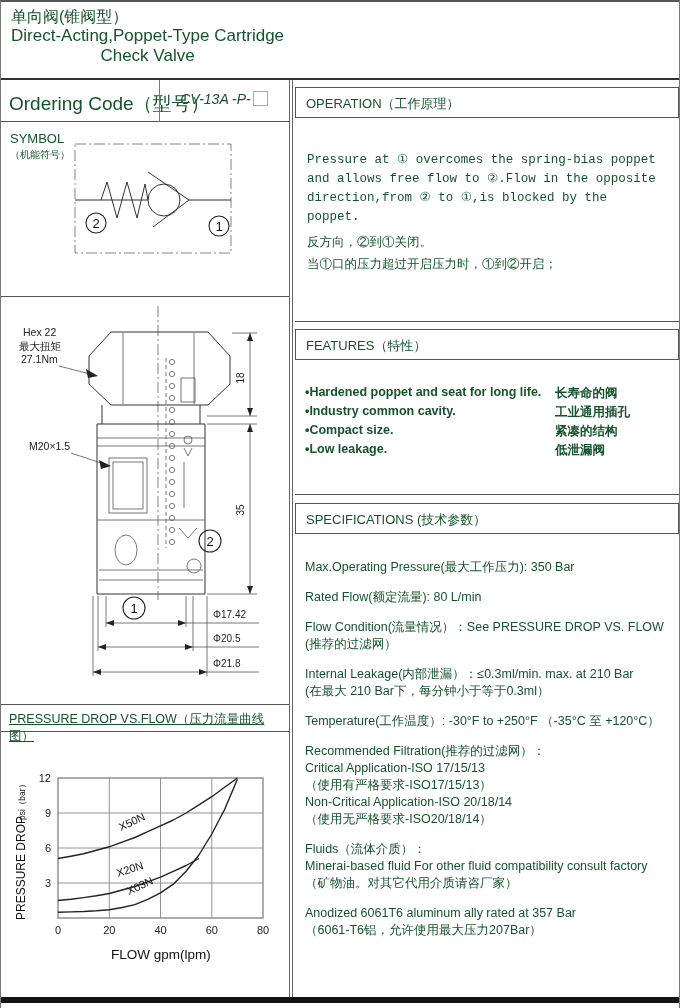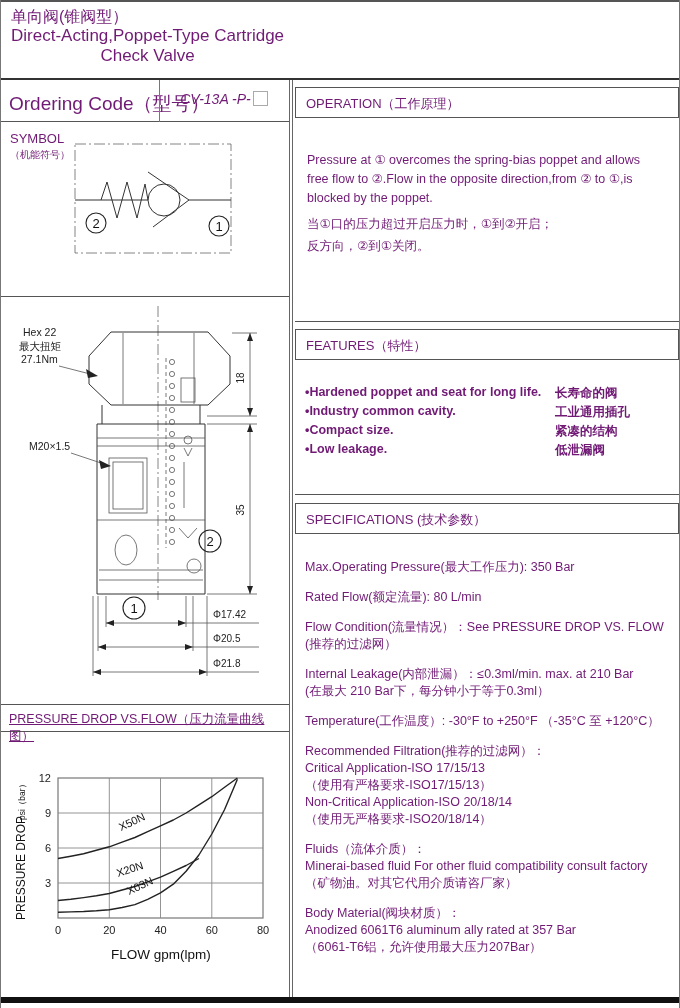--- a/index.html
+++ b/index.html
@@ -1,18 +1,18 @@
 <!DOCTYPE html>
 <html><head>
 <meta charset="utf-8">
 <style>
   html,body{margin:0;padding:0;background:#e8e8e8;}
   .page{
     position:relative;width:680px;height:1008px;margin:0 auto;
-    background:#fff;color:#701a75;
+    background:#fff;color:#14532d;
     font-family:"Liberation Sans","DejaVu Sans",sans-serif;
     border-left:1px solid #777;border-right:1px solid #777;
     box-sizing:border-box;overflow:hidden;
   }
   .top-rule{position:absolute;left:0;top:0;width:680px;height:2px;background:#555;}
   .bottom-rule{position:absolute;left:0;top:997px;width:680px;height:6px;background:#111;}
   .hdr-rule{position:absolute;left:0;top:78px;width:680px;height:2px;background:#333;}
 
   .titleblock{position:absolute;left:10px;top:8px;line-height:1.15;}
   .title-zh{font-size:16px;}
@@ -45,21 +45,21 @@
   .pd-header span{display:block;padding:6px 0 0 8px;font-size:12.5px;text-decoration:underline;}
 
   .chart-sec{position:absolute;left:0;top:731px;width:288px;height:266px;}
 
   
   .r-col{position:absolute;left:292px;top:80px;width:388px;height:918px;}
   .sec-header{position:absolute;left:2px;width:384px;height:31px;border:1px solid #555;box-sizing:border-box;}
   .sec-header span{display:block;padding:7px 0 0 10px;font-size:13px;}
   .sec-body{position:absolute;left:2px;width:384px;box-sizing:border-box;font-size:12.5px;}
   .op-header{top:7px;}
-  .op-body{top:38px;height:204px;border-bottom:1px solid #555;padding:33px 20px 0 12px;line-height:19px;}
+  .op-body{top:38px;height:204px;border-bottom:1px solid #555;padding:33px 20px 0 12px;line-height:19px;font-family:Liberation Mono, monospace;}
   .op-zh{margin-top:5px;line-height:22px;}
   .ft-header{top:249px;}
   .ft-body{top:280px;height:135px;border-bottom:1px solid #555;padding:25px 8px 0 10px;font-weight:bold;}
   .feat-row{position:relative;height:19px;}
   .feat-en{position:absolute;left:0;top:0;}
   .feat-zh{position:absolute;left:250px;top:0;}
   .sp-header{top:423px;}
   .sp-body{top:454px;height:464px;padding:25px 6px 0 10px;line-height:17px;}
   .spec-group{margin-bottom:13px;}
 
@@ -294,22 +294,22 @@
 
   <div class="col-sep"></div>
 
   <div class="r-col">
     <div class="sec-header op-header">
       <span>OPERATION（工作原理）</span>
     </div>
     <div class="sec-body op-body">
       <div>Pressure at ① overcomes the spring-bias poppet and allows free flow to ②.Flow in the opposite direction,from ② to ①,is blocked by the poppet.</div>
       <div class="op-zh">
+        <div>反方向，②到①关闭。</div>
         <div>当①口的压力超过开启压力时，①到②开启；</div>
-        <div>反方向，②到①关闭。</div>
       </div>
     </div>
 
     <div class="sec-header ft-header">
       <span>FEATURES（特性）</span>
     </div>
     <div class="sec-body ft-body">
       <div>
           <div class="feat-row">
             <span class="feat-en">•Hardened poppet and seat for long life.</span>
@@ -358,21 +358,20 @@
             <div>（使用有严格要求-ISO17/15/13）</div>
             <div>Non-Critical Application-ISO 20/18/14</div>
             <div>（使用无严格要求-ISO20/18/14）</div>
           </div>
           <div class="spec-group">
             <div>Fluids（流体介质）：</div>
             <div>Minerai-based fluid For other  fluid compatibility consult  factory</div>
             <div>（矿物油。对其它代用介质请咨厂家）</div>
           </div>
           <div class="spec-group">
-            <div>Body Material(阀块材质）：</div>
             <div>Anodized 6061T6 aluminum ally rated at 357 Bar</div>
             <div>（6061-T6铝，允许使用最大压力207Bar）</div>
           </div>
         </div>
     </div>
   </div>
 
   <div class="bottom-rule"></div>
 </div>
 

